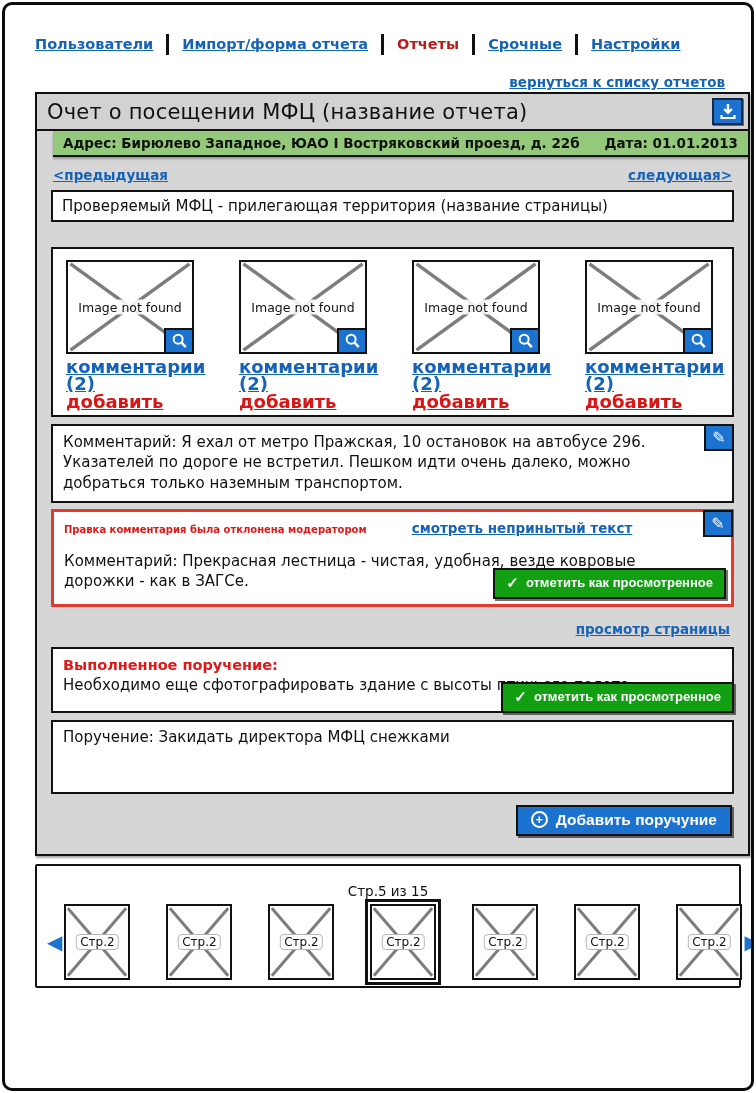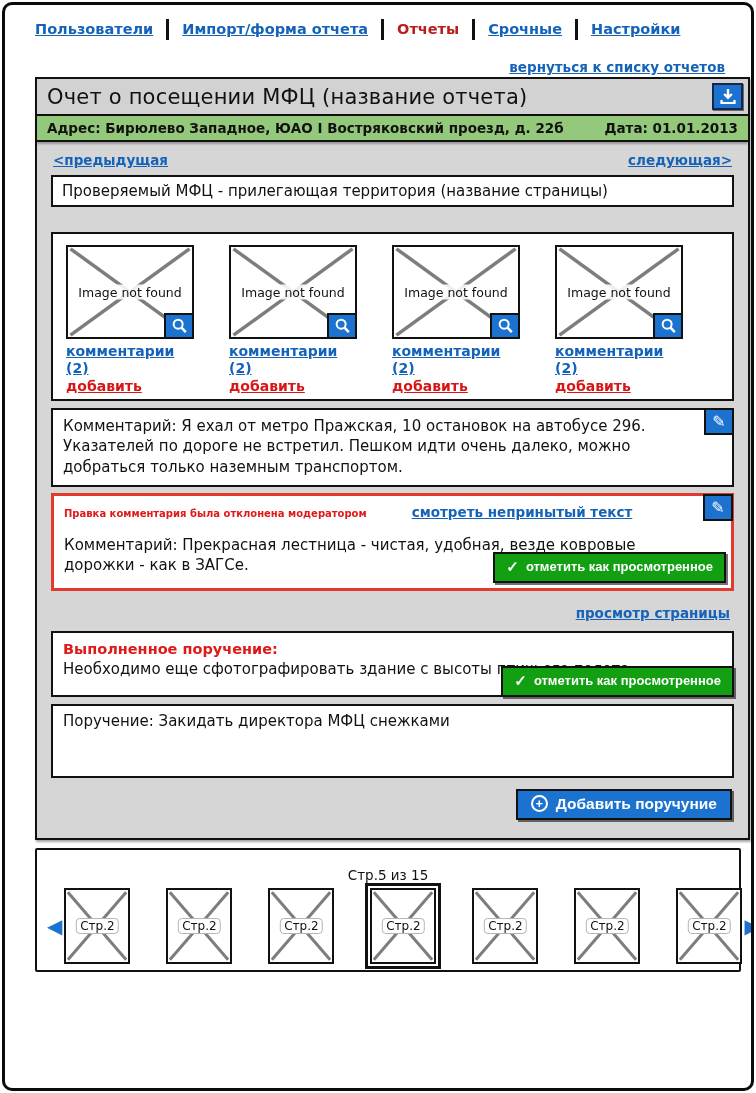--- a/index.html
+++ b/index.html
@@ -2,21 +2,21 @@
 <html><head>
 <meta charset="utf-8">
 <style>
   * { box-sizing: border-box; margin: 0; padding: 0; }
   html,body { width:756px; height:1093px; background:#fff; }
   body { font-family:"DejaVu Sans","Liberation Sans",sans-serif; color:#111; position:relative; }
   .page { position:absolute; left:2px; top:2px; width:752px; height:1089px;
           border:3px solid #0b0b0b; border-radius:10px; background:#fff; overflow:hidden; }
 
   
-  .nav-row { display:flex; align-items:center; gap:13px; margin:13px 0 0 30px; height:22px; }
+  .nav-row { display:flex; align-items:center; gap:13px; margin:28px 0 0 30px; height:22px; }
   .nav-link { font-size:14.5px; font-weight:bold; color:#1563b8; text-decoration:underline; cursor:pointer; white-space:nowrap; }
   .nav-link.active { color:#b91c1c; text-decoration:none; }
   .nav-sep { width:3px; height:21px; background:#111; }
 
   .back-row { text-align:right; margin:17px 26px 0 0; height:17px; }
   .blue-link { color:#1563b8; text-decoration:underline; font-weight:bold; cursor:pointer; }
   .back-row .blue-link { font-size:13.5px; }
 
   .toolbar-row { display:flex; justify-content:flex-end; align-items:center; gap:30px; margin:8px 26px 0 0; height:25px; }
   .red-link { color:#d81616; text-decoration:underline; font-weight:bold; font-size:14px; cursor:pointer; }
@@ -24,38 +24,38 @@
               display:flex; align-items:stretch; box-shadow:1.5px 1.5px 0 rgba(0,0,0,0.65); cursor:pointer; }
   .dropdown .val { flex:1; font-size:14px; padding:2px 8px; white-space:nowrap; overflow:hidden; }
   .dropdown .arrow-box { width:23px; border-left:2px solid #111; display:flex; align-items:center; justify-content:center; font-size:10px; color:#111; }
 
   
   .main-panel { margin:3px 1px 0 30px; border:2px solid #111; background:#d6d6d6; box-shadow:1px 2px 2px rgba(0,0,0,0.35); }
   .report-header { height:37px; background:#d2d2d2; border-bottom:2px solid #111; display:flex; align-items:center; padding:0 5px 0 10px; }
   .report-title { flex:1; font-size:21px; letter-spacing:0.2px; }
   .icon-btn { width:31px; height:27px; background:#1c72cf; border:2px solid #15284a; display:flex; align-items:center; justify-content:center; cursor:pointer; box-shadow:1px 1px 0 rgba(0,0,0,0.5); }
   .address-bar { background:#94c87a; border-bottom:2px solid #111; height:26px; display:flex; align-items:center; padding:0 10px;
-                 font-size:13.5px; font-weight:bold; box-shadow:0 2px 2px rgba(0,0,0,0.3); position:relative; }
+                 font-size:13.5px; font-weight:bold; box-shadow:0 2px 2px rgba(0,0,0,0.3); position:relative;margin-left:16px; }
   .address-bar .address { flex:1; }
 
   .content { padding:8px 14px 10px; }
   .pager-row { display:flex; justify-content:space-between; font-size:13.5px; margin:2px 2px 7px; }
   .page-title-box { background:#fff; border:2px solid #111; border-radius:0; padding:5px 9px; font-size:15px; margin-bottom:25px; }
 
   
-  .photos-box { background:#fff; border:2px solid #111; padding:11px 10px 4px 13px; display:flex; gap:35px; margin-bottom:7px; }
+  .photos-box { background:#fff; border:2px solid #111; padding:11px 10px 4px 13px; display:flex; gap:45px; margin-bottom:7px; }
   .photo-card { width:128px; }
   .img-ph { position:relative; width:128px; height:94px; background:#fff; border:2px solid #111; }
   .img-ph svg.xcross, .thumb svg.xcross { position:absolute; left:0; top:0; width:100%; height:100%; }
   .img-label { position:absolute; left:50%; top:50%; transform:translate(-50%,-50%); font-size:12.5px;
                background:rgba(255,255,255,0.88); padding:0 2px; white-space:nowrap; }
   .zoom-btn { position:absolute; right:-2px; bottom:-2px; width:30px; height:26px; background:#1c72cf;
               border:2px solid #111; display:flex; align-items:center; justify-content:center; cursor:pointer; }
   .photo-links { margin-top:4px; }
-  .photo-links .blue-link, .photo-links .red-link { display:inline-block; font-size:14px; }
+  .photo-links .blue-link, .photo-links .red-link { display:inline-block; font-size:18px; }
   .photo-links div { line-height:17px; }
 
   
   .comment-box { position:relative; background:#fff; border:2px solid #111; padding:6px 46px 8px 10px;
                  font-size:15px; line-height:1.35; min-height:64px; margin-bottom:6px; }
   .comment-box .line { display:block; }
   .edit-btn { position:absolute; top:-2px; right:-2px; width:30px; height:27px; background:#1c72cf; border:2px solid #111;
               color:#fff; display:flex; align-items:center; justify-content:center; font-size:16px; cursor:pointer; }
 
   .rejected-box { position:relative; background:#fff; border:3px solid #e23a2e; padding:8px 46px 10px 10px; margin-bottom:10px; min-height:98px; }

